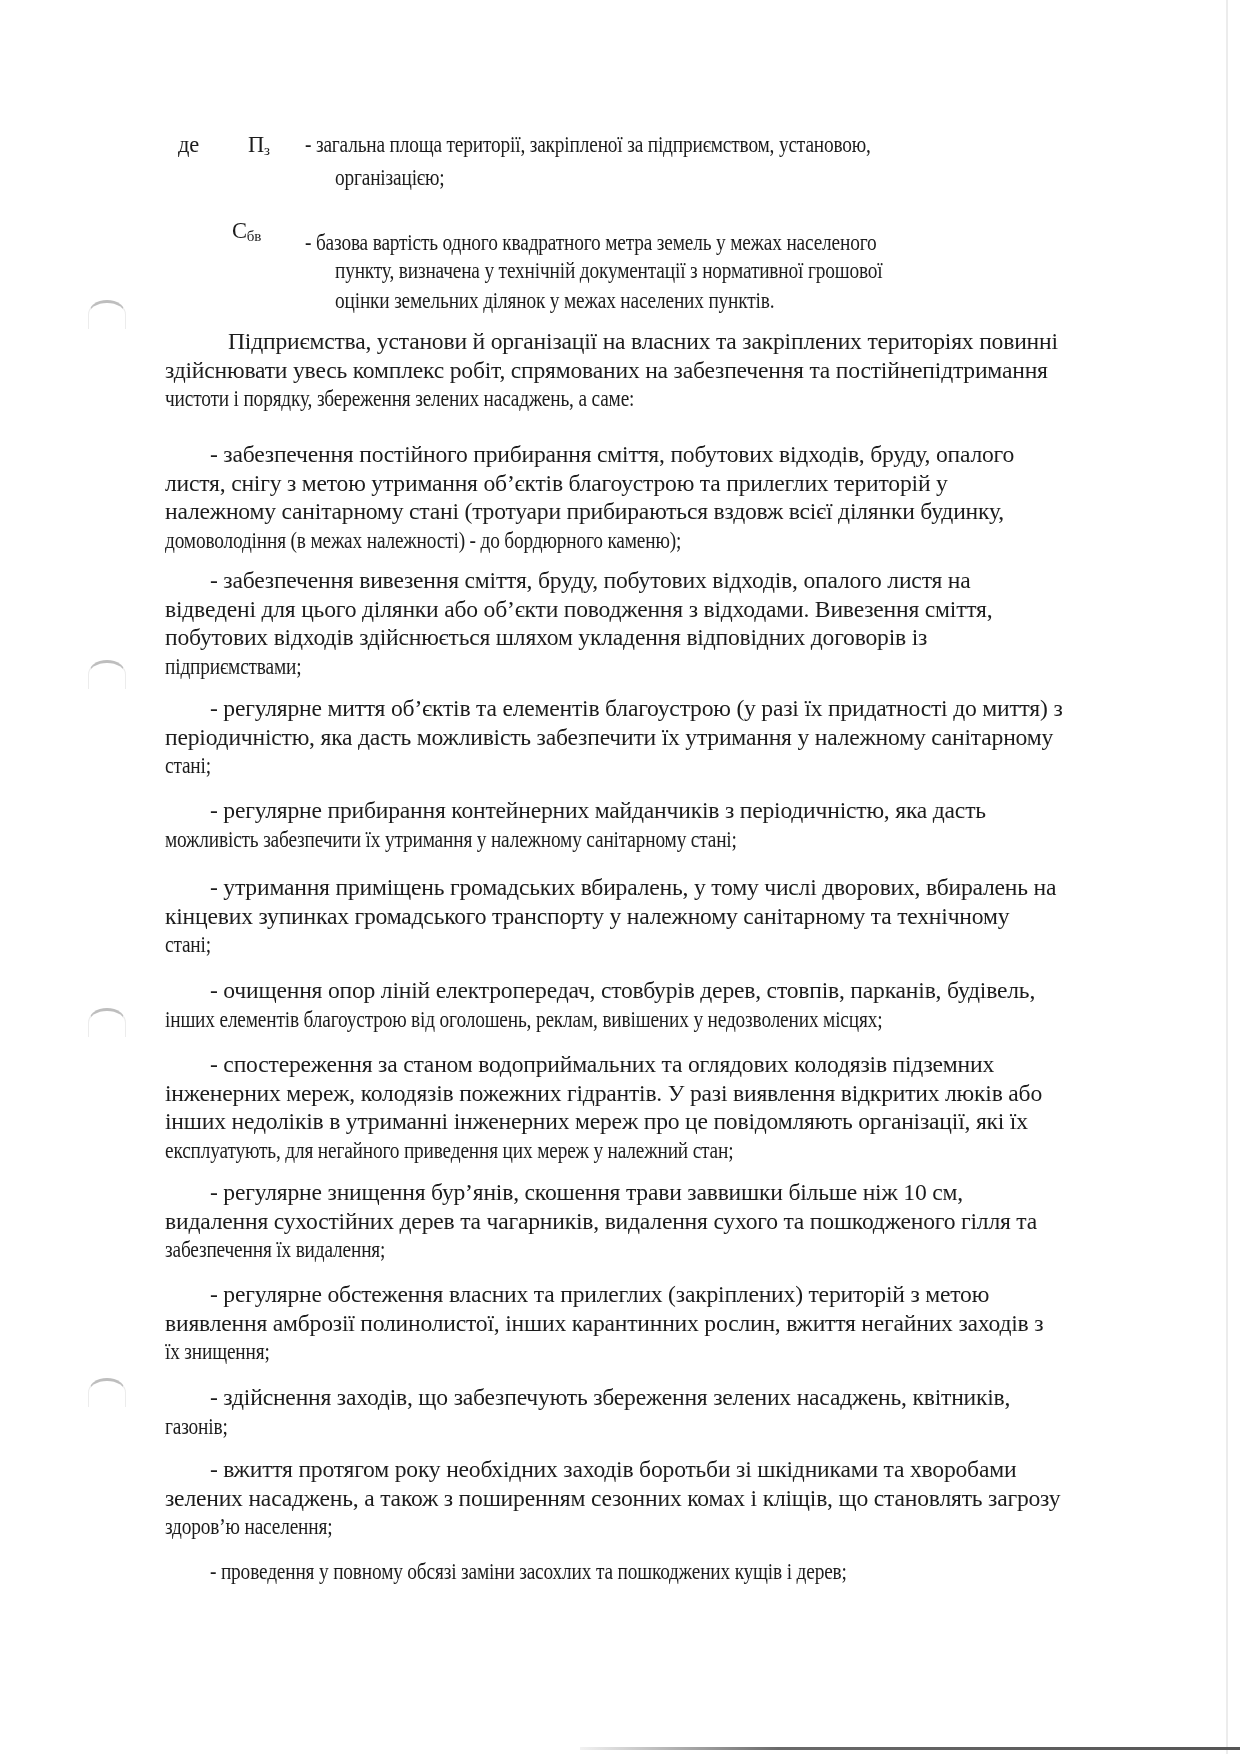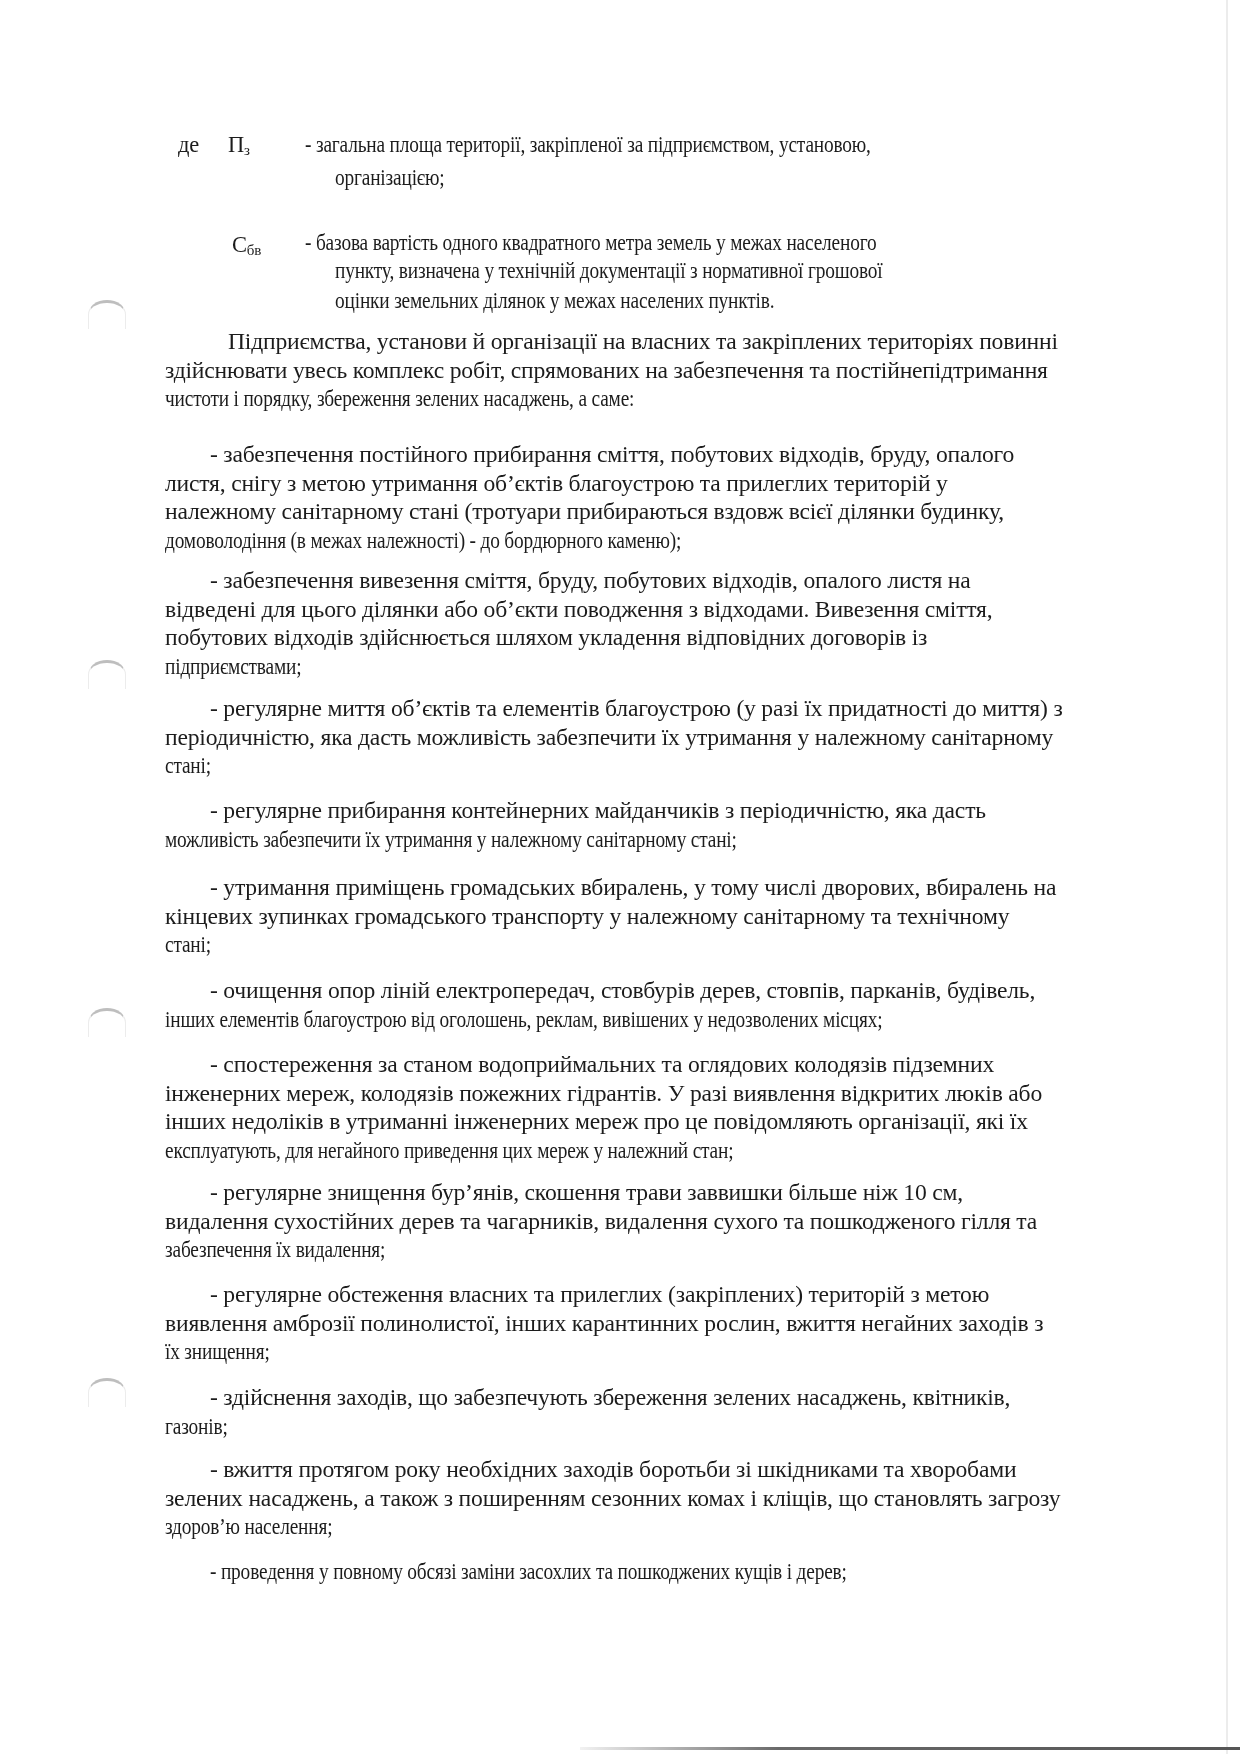--- a/index.html
+++ b/index.html
@@ -34,25 +34,25 @@
 <div class="page-edge-bottom"></div>
 
 <div class="punch" style="top:300px"></div>
 <div class="punch" style="top:660px"></div>
 <div class="punch" style="top:1008px"></div>
 <div class="punch" style="top:1378px"></div>
 
 <div class="content" id="doc">
 
   <div class="line" style="left:178px;top:130px">де</div>
-  <div class="line" style="left:228px;top:130px"><span>П</span><span class="sub">з</span></div>
+  <div class="line" style="left:248px;top:130px"><span>П</span><span class="sub">з</span></div>
   <div class="line cond" style="left: 305px; top: 130px; transform: scaleX(0.86);">- загальна площа території, закріпленої за підприємством, установою,</div>
   <div class="line cond" style="left: 335px; top: 163px; transform: scaleX(0.86);">організацією;</div>
 
-  <div class="line" style="left:232px;top:230px"><span>С</span><span class="sub">бв</span></div>
+  <div class="line" style="left:232px;top:216px"><span>С</span><span class="sub">бв</span></div>
   <div class="line cond" style="left: 305px; top: 228px; transform: scaleX(0.86);">- базова вартість одного квадратного метра земель у межах населеного</div>
   <div class="line cond" style="left: 335px; top: 256px; transform: scaleX(0.86);">пункту, визначена у технічній документації з нормативної грошової</div>
   <div class="line cond" style="left: 335px; top: 286px; transform: scaleX(0.86);">оцінки земельних ділянок у межах населених пунктів.</div>
 
   <div id="body-flow">
       <div class="line just" style="left: 228px; top: 327px; white-space: nowrap; text-align: left; transform: scaleX(1.05);">Підприємства, установи й організації на власних та закріплених територіях повинні</div>
       <div class="line just" style="left: 165px; top: 355.5px; white-space: nowrap; text-align: left; transform: scaleX(1.05);">здійснювати увесь комплекс робіт, спрямованих на забезпечення та постійнепідтримання</div>
       <div class="line" style="left: 165px; top: 384px; transform: scaleX(0.86);">чистоти і порядку, збереження зелених насаджень, а саме:</div>
       <div class="line just" style="left: 210px; top: 440px; white-space: nowrap; text-align: left; transform: scaleX(1.05);">- забезпечення постійного прибирання сміття, побутових відходів, бруду, опалого</div>
       <div class="line just" style="left: 165px; top: 468.5px; white-space: nowrap; text-align: left; transform: scaleX(1.05);">листя, снігу з метою утримання об’єктів благоустрою та прилеглих територій у</div>

